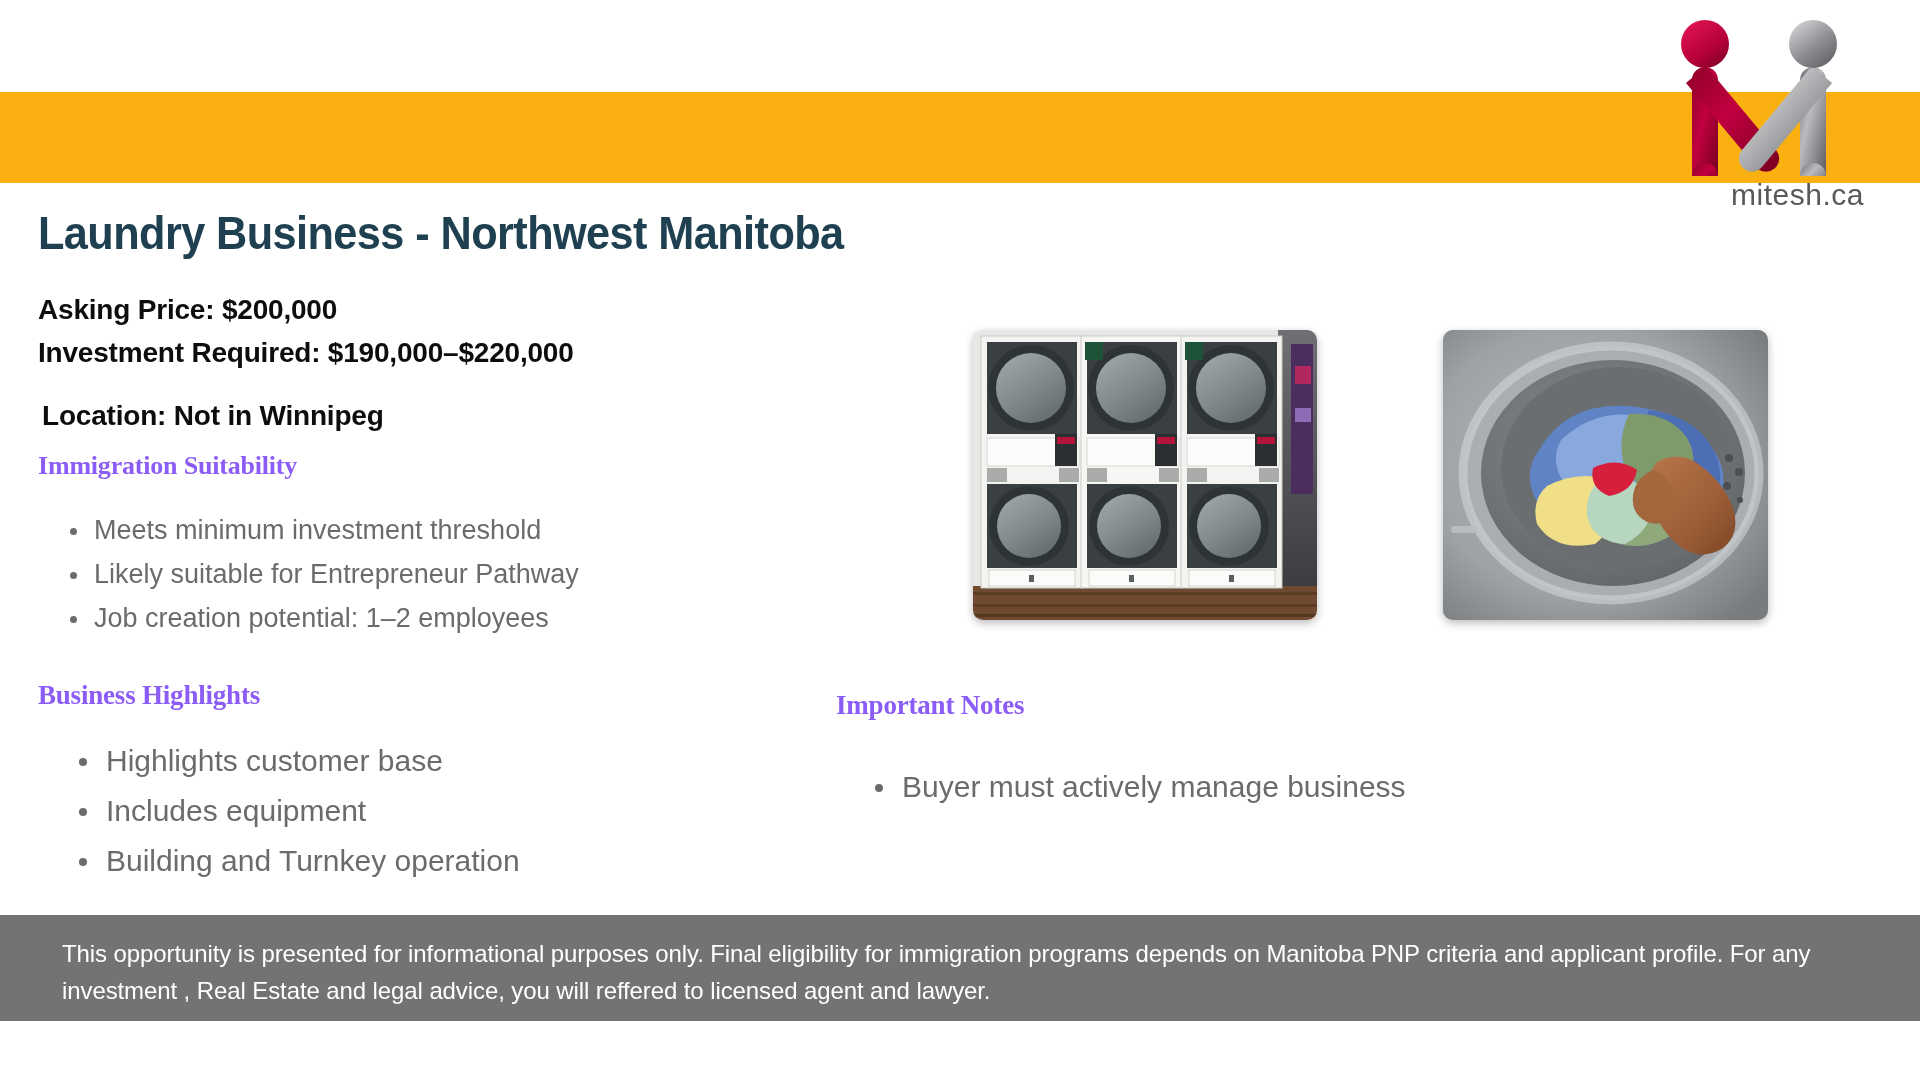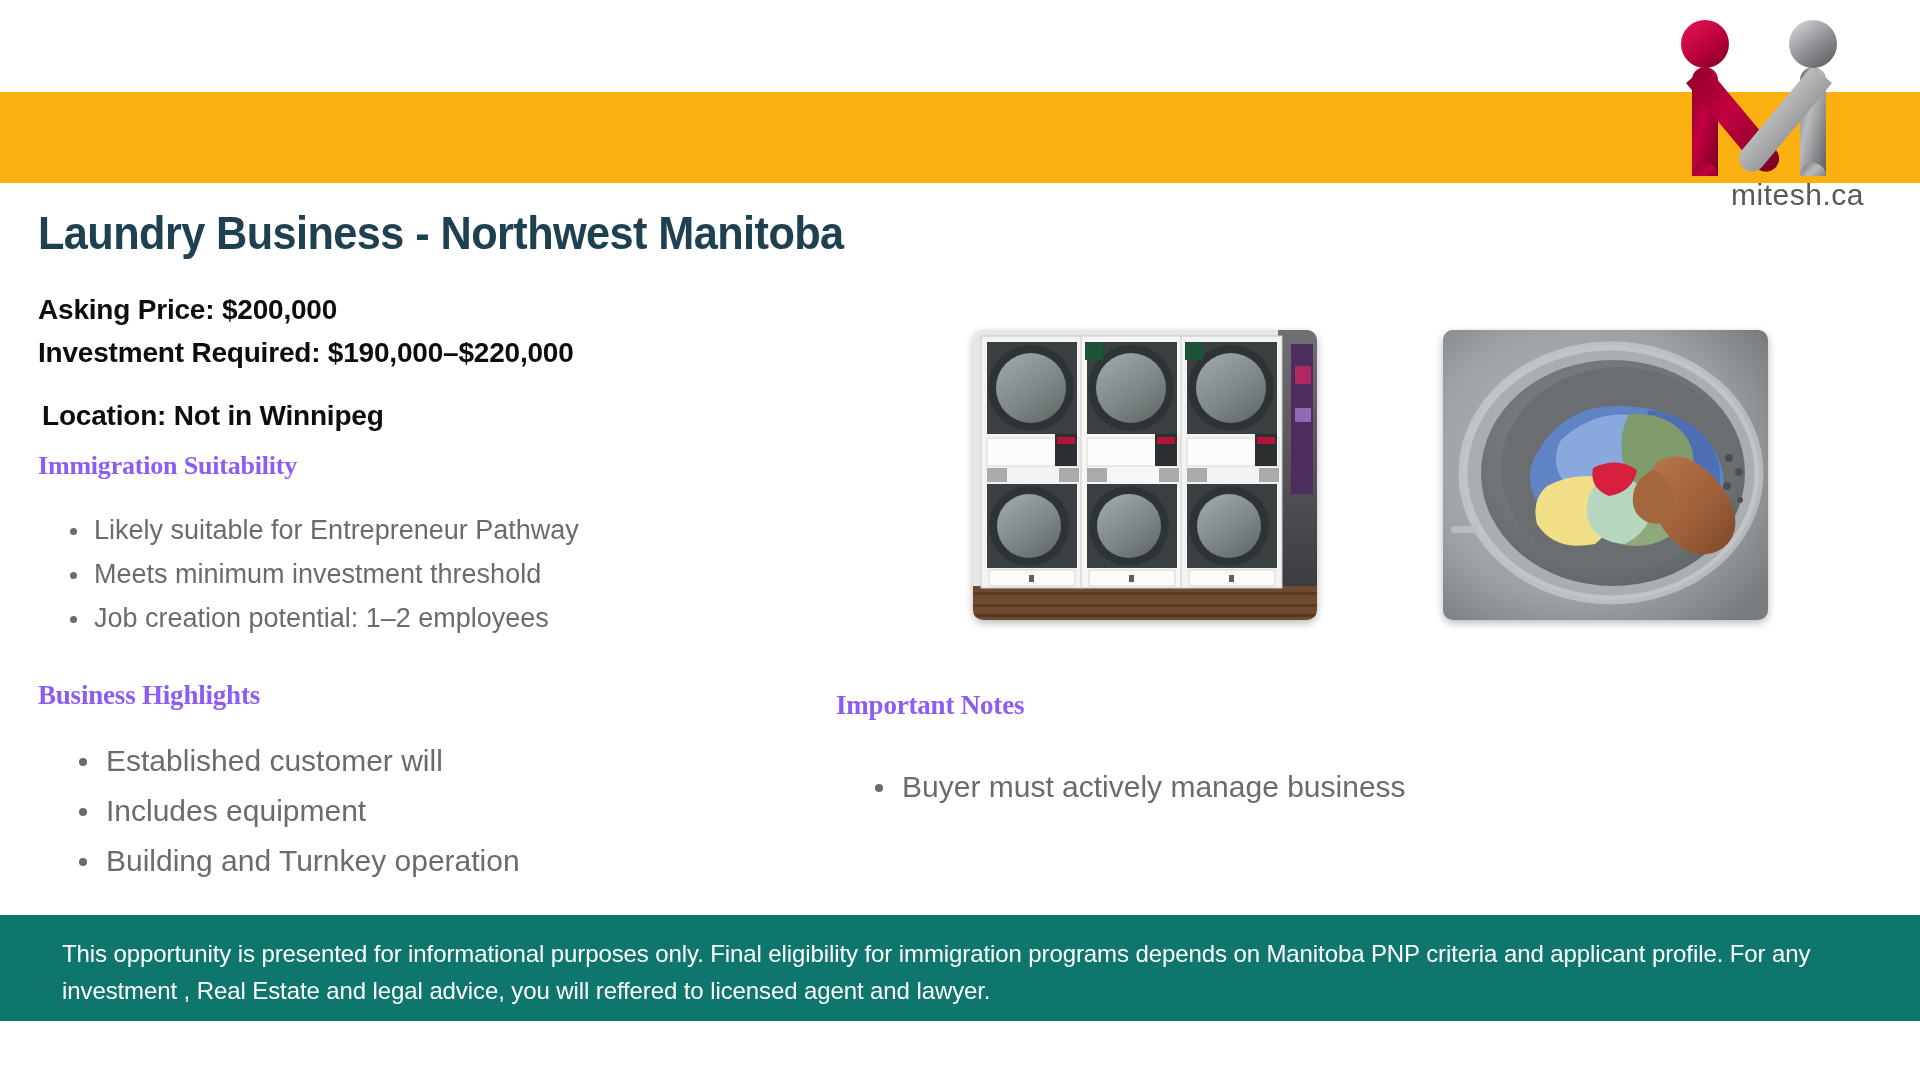--- a/index.html
+++ b/index.html
@@ -201,21 +201,21 @@
   }
   .photo svg { display: block; width: 100%; height: 100%; }
 
   
   .footer-band {
     position: absolute;
     left: 0;
     top: 915px;
     width: 1920px;
     height: 106px;
-    background: #0f766e;
+    background: #737373;
   }
   .footer-text {
     position: absolute;
     left: 62px;
     top: 20px;
     width: 1800px;
     color: #ffffff;
     font-family: "Liberation Sans", sans-serif;
     font-size: 24px;
     font-weight: 400;
@@ -271,28 +271,28 @@
 <div class="deck-title">Laundry Business - Northwest Manitoba</div>
 
 <div class="facts">
   <div class="fact-line">Asking Price: $200,000</div>
   <div class="fact-line">Investment Required: $190,000–$220,000</div>
   <div class="fact-line indent">Location: Not in Winnipeg</div>
 </div>
 
 <div class="sec-heading heading-immigration">Immigration Suitability</div>
 <ul class="bullets list-immigration">
+  <li>Meets minimum investment threshold</li>
   <li>Likely suitable for Entrepreneur Pathway</li>
-  <li>Meets minimum investment threshold</li>
   <li>Job creation potential: 1–2 employees</li>
 </ul>
 
 <div class="sec-heading heading-highlights">Business Highlights</div>
 <ul class="bullets list-highlights">
-  <li>Established customer will</li>
+  <li>Highlights customer base</li>
   <li>Includes equipment</li>
   <li>Building and Turnkey operation</li>
 </ul>
 
 <div class="sec-heading heading-notes">Important Notes</div>
 <ul class="bullets list-notes">
   <li>Buyer must actively manage business</li>
 </ul>
 
 <div class="photo photo-dryers">

